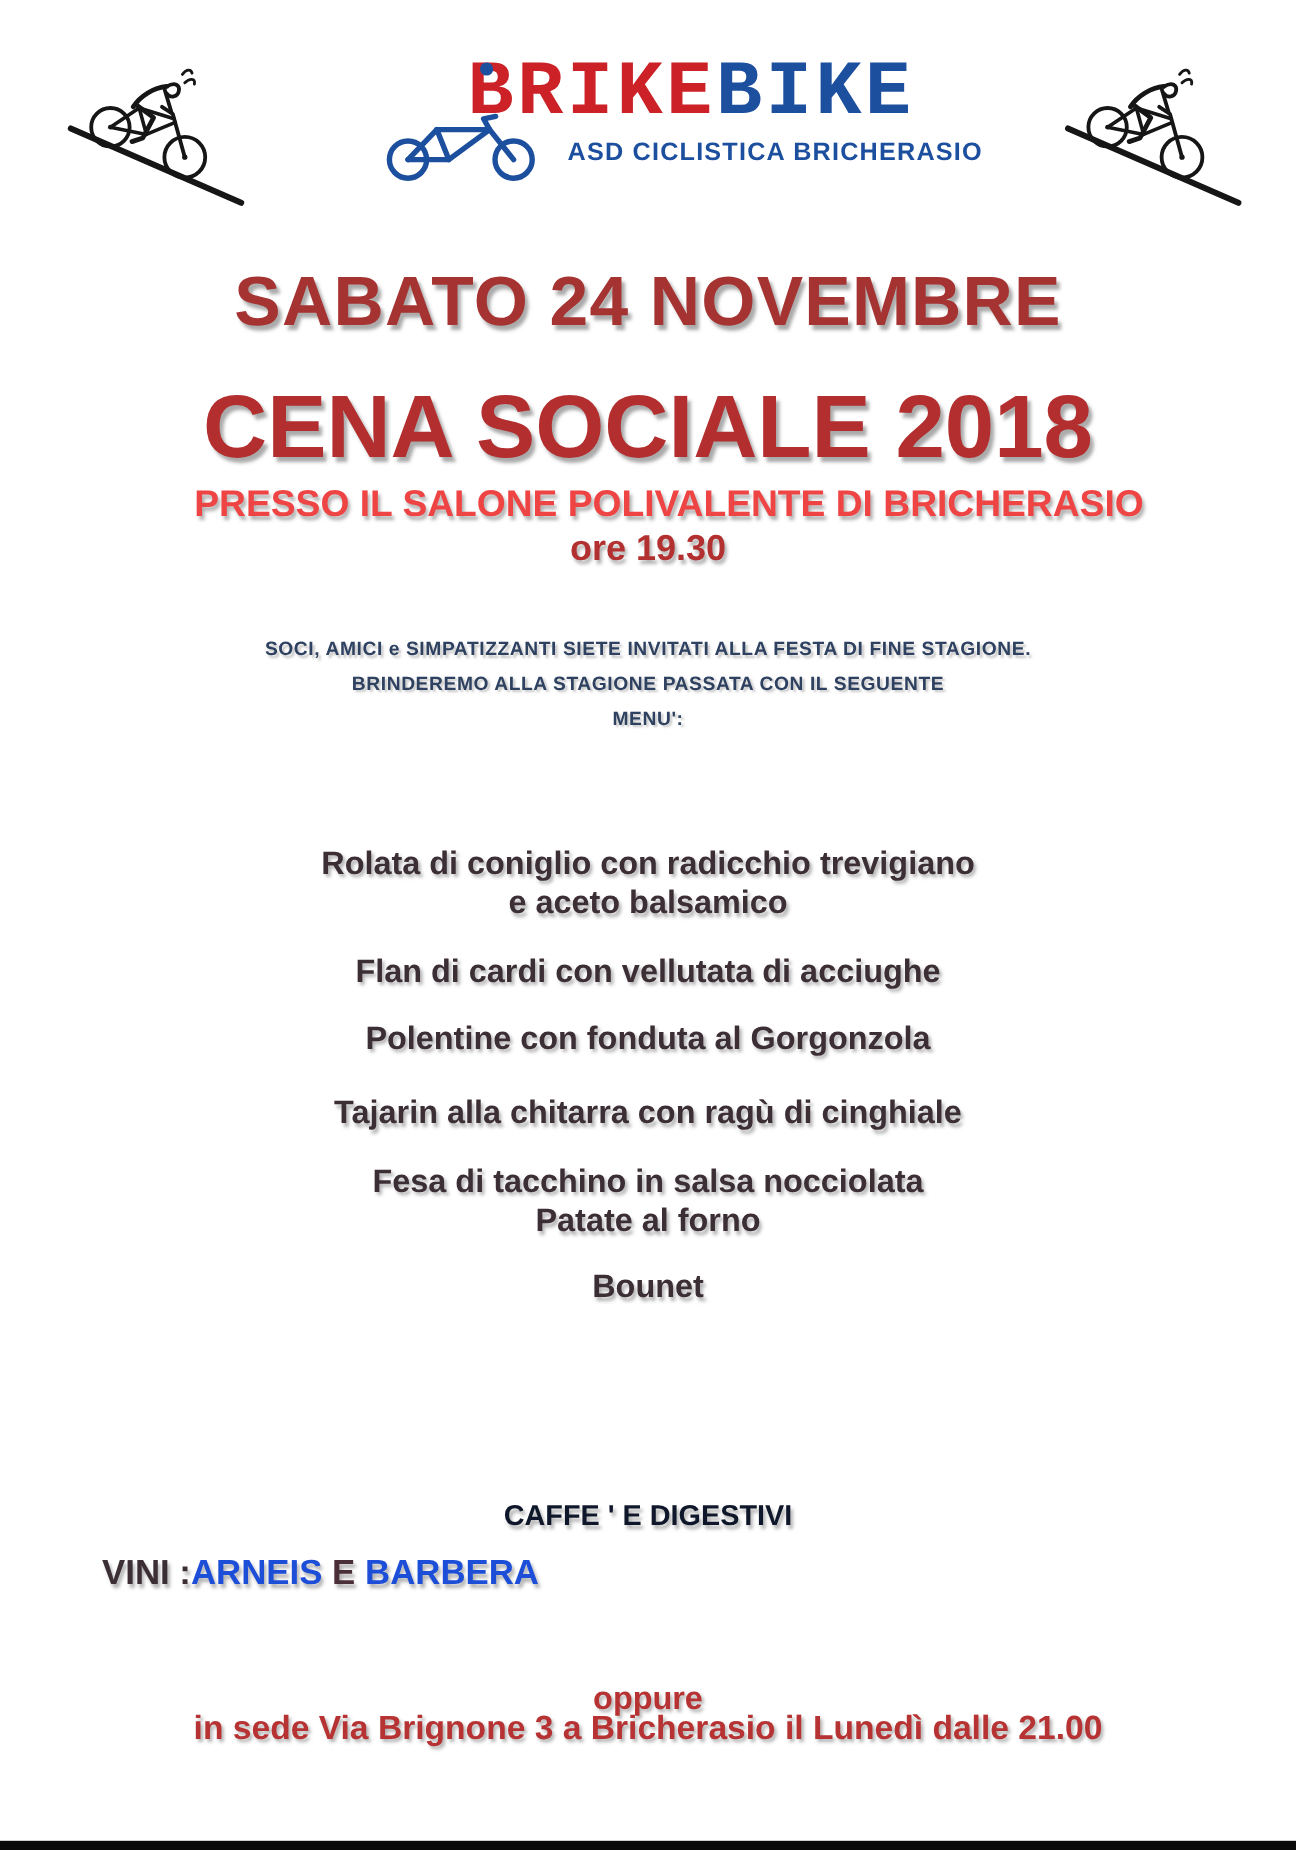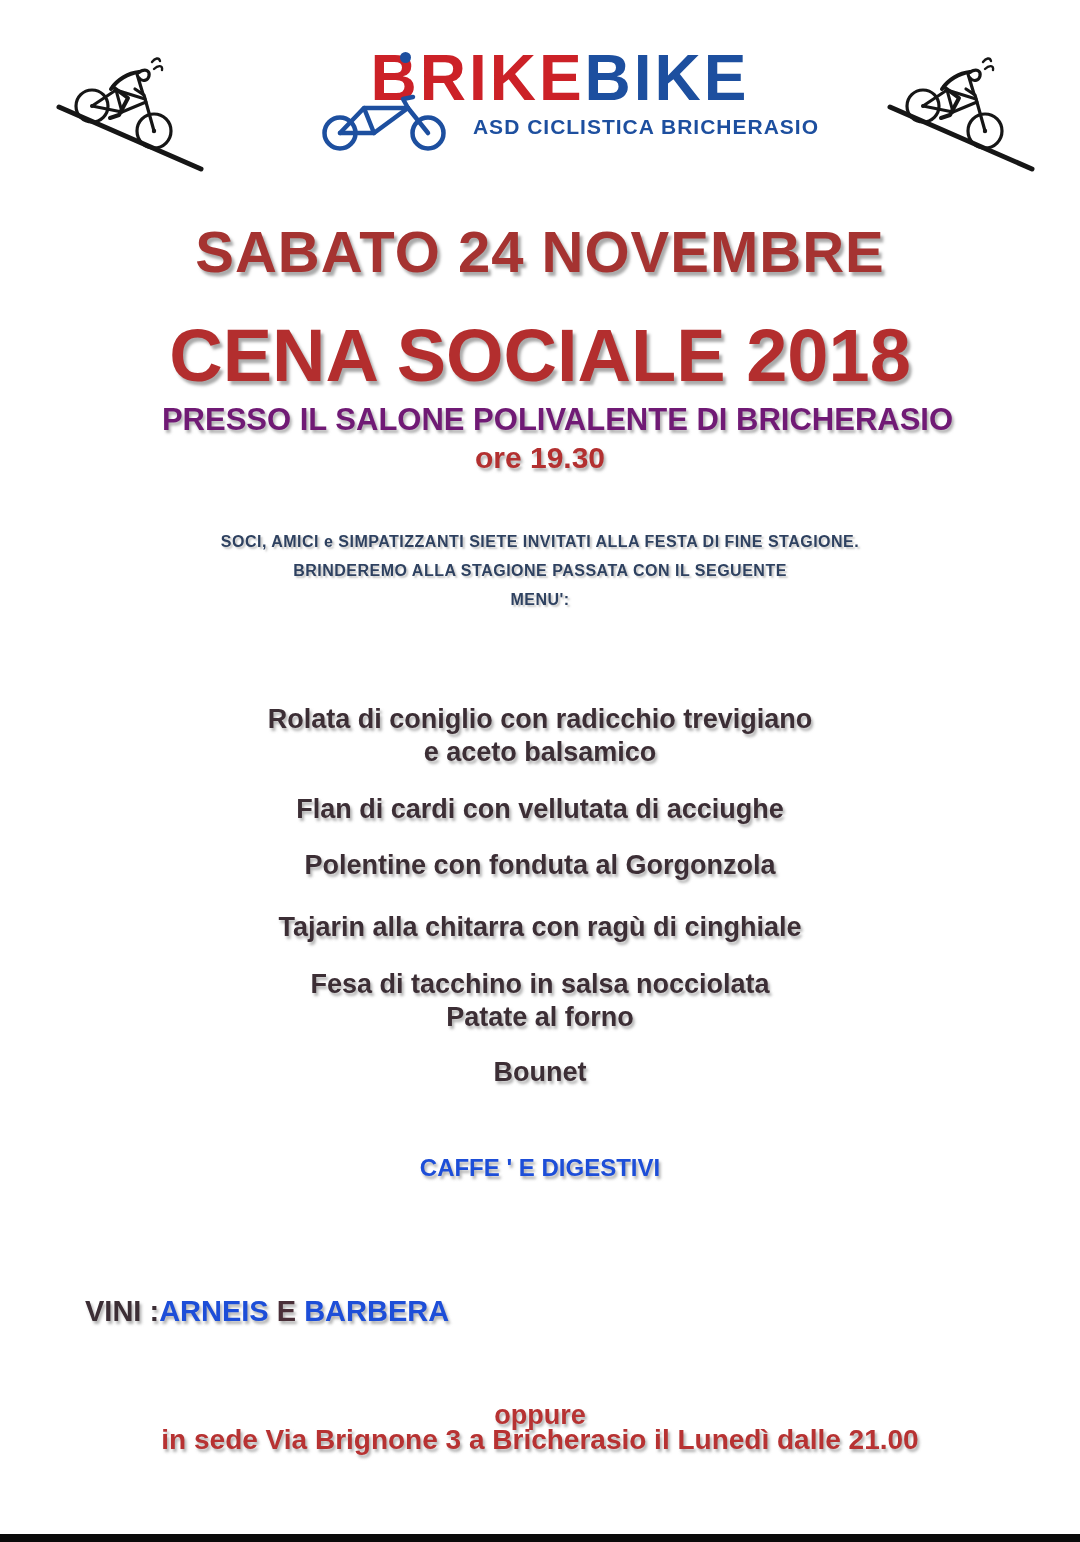--- a/index.html
+++ b/index.html
@@ -7,45 +7,45 @@
   .page {
     position:relative; width:1080px; height:1542px; margin:0 auto;
     background:#ffffff; overflow:hidden; font-weight:bold;
   }
   .abs { position:absolute; }
   .centered { left:0; width:100%; text-align:center; }
 
   
   .cyclist { width:150px; height:132px; }
   .logo-block { left:280px; top:46px; width:560px; height:110px; }
-  .logo-text { position:absolute; left:0; top:0; width:100%; text-align:center;
-    font-size:64px; font-weight:900; letter-spacing:3px; line-height:64px; white-space:nowrap; }
+  .logo-text { position:absolute; left:16px; top:0; width:100%; text-align:center;
+    font-size:64px; font-weight:900; letter-spacing:3px; line-height:64px; white-space:nowrap;font-family:Liberation Mono, monospace; }
   .logo-brike { color:#cc2127; }
   .logo-bike  { color:#1d4f9f; }
   .logo-bicycle { position:absolute; left:36px; top:46px; width:140px; height:60px; }
   .head-dot { position:absolute; left:120px; top:6px; width:11px; height:11px;
     border-radius:50%; background:#1d4f9f; }
   .logo-subtitle { position:absolute; left:172px; top:69px; width:388px;
     font-size:21px; letter-spacing:1px; color:#1d4f9f; text-align:center; white-space:nowrap; }
 
   
   .shadowed  { text-shadow: 3px 4px 3px rgba(125,125,125,0.65); }
   .shadowed2 { text-shadow: 2px 3px 3px rgba(135,135,135,0.65); }
   .date-title  { top:222px; font-size:58px; line-height:60px; color:#a53331; letter-spacing:1px; }
   .main-title  { top:320px; font-size:74px; line-height:72px; color:#b32e2e; }
-  .venue-line  { top:403px; font-size:31px; line-height:34px; color:#701a75;padding-left:35px; }
+  .venue-line  { top:403px; font-size:31px; line-height:34px; color:#ef4444;padding-left:35px; }
   .time-line   { top:441px; font-size:30px; line-height:34px; color:#b33030; }
 
   
   .invitation { top:527px; font-size:16px; line-height:29px; color:#2e4160;
     letter-spacing:0.5px; text-shadow:2px 2px 2px rgba(150,150,150,0.55); }
 
   
   .menu-item { font-size:27px; line-height:33px; color:#3c2e35; }
-  .coffee-line { top:1153px; font-size:24px; line-height:30px; color:#1d4ed8; }
+  .coffee-line { top:1249px; font-size:24px; line-height:30px; color:#0f172a; }
 
   
   .wine-line { left:85px; top:1294px; font-size:29px; line-height:34px; white-space:nowrap; }
   .wine-label { color:#3c2e35; }
   .wine-red   { color:#1d4ed8; }
   .wine-dark  { color:#4a2f38; }
   .info-line { left:85px; top:1364px; font-size:27px; line-height:34px; white-space:nowrap; }
   .info-label { color:#3c2e35; }
   .email-link { color:#3b2a33; font-family:"DejaVu Sans", sans-serif; font-size:23px;
     margin-left:26px; text-decoration:underline; text-decoration-thickness:2px; cursor:pointer; }

